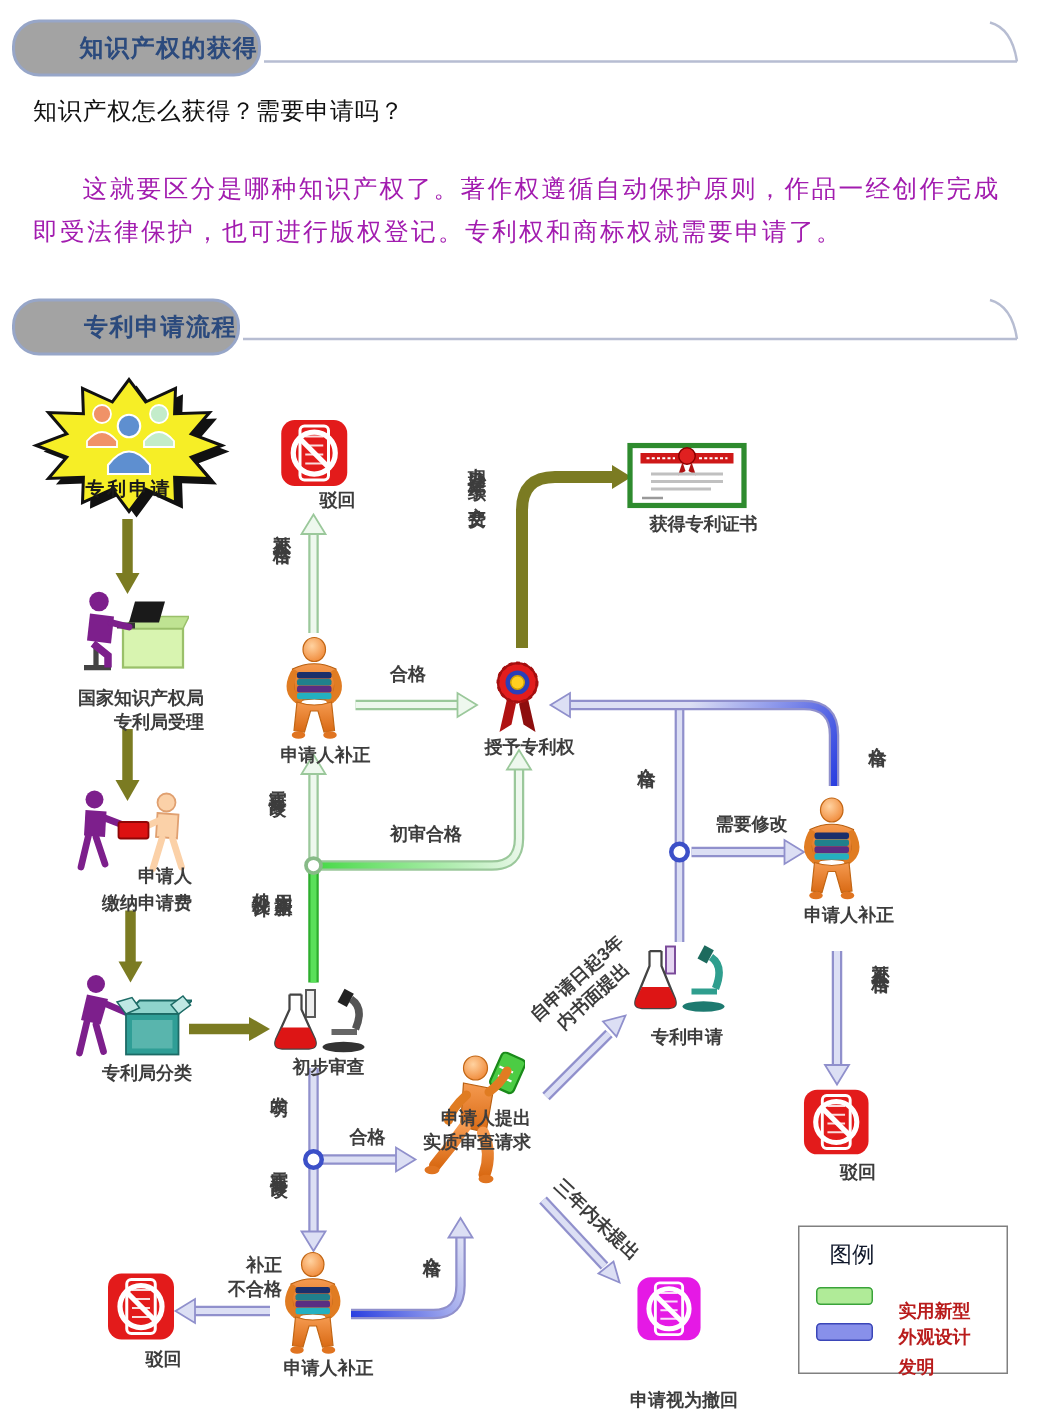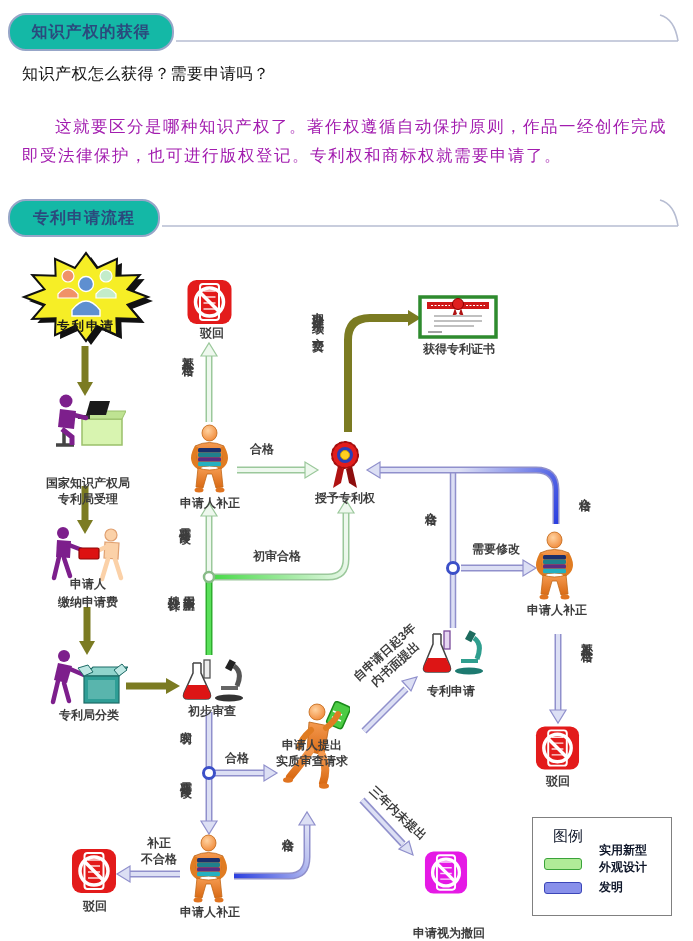--- a/index.html
+++ b/index.html
@@ -1,32 +1,32 @@
 <!DOCTYPE html>
 <html><head>
 <meta charset="utf-8">
 <style>
   html,body{margin:0;padding:0;background:#fff;}
   body{position:relative;width:693px;height:941px;overflow:hidden;
        font-family:"Liberation Sans","DejaVu Sans",sans-serif;}
   .abs{position:absolute;}
   .badge{position:absolute;left:8px;width:162px;height:34px;border:2px solid #97a6c8;
-         border-radius:18px;display:flex;align-items:center;justify-content:center;
-         font-size:16px;font-weight:bold;color:#2b4a7d;letter-spacing:1px;background:#14b8a6;}
+         border-radius:18px;display:flex;align-items:center;justify-content:flex-end;
+         font-size:16px;font-weight:bold;color:#2b4a7d;letter-spacing:1px;background:#a3a3a3;}
   .h-q{position:absolute;left:22px;top:64px;font-size:16px;font-weight:normal;color:#111;letter-spacing:.5px;}
   .para{position:absolute;left:22px;top:112px;width:645px;font-size:16.5px;line-height:29px;
         color:#a21caf;text-indent:2em;letter-spacing:1.5px;}
-  .lbl{position:absolute;font-size:12px;font-weight:bold;color:#3d3d3d;text-align:center;line-height:1.3;}
+  .lbl{position:absolute;font-size:12px;font-weight:bold;color:#3d3d3d;text-align:right;line-height:1.3;}
   .vlbl{position:absolute;font-size:12px;font-weight:bold;color:#3d3d3d;
         writing-mode:vertical-rl;text-orientation:upright;letter-spacing:2px;line-height:1.25;white-space:pre-line;}
   .dlbl{position:absolute;font-size:12px;font-weight:bold;color:#3d3d3d;text-align:center;line-height:1.35;}
   .legend{position:absolute;left:532px;top:817px;width:138px;height:97px;border:1.5px solid #808080;background:#fff;}
   .legend .title{position:absolute;left:20px;top:9px;font-size:15px;font-weight:normal;color:#0f172a;}
   .legend .bar{position:absolute;left:11px;width:36px;height:10px;border-radius:3px;}
-  .legend .txt{position:absolute;left:66px;font-size:12px;font-weight:bold;color:#0f172a;line-height:1.45;}
+  .legend .txt{position:absolute;left:66px;font-size:12px;font-weight:bold;color:#b91c1c;line-height:1.45;margin-top:24px;}
   svg text{font-family:"Liberation Sans","DejaVu Sans",sans-serif;}
 </style>
 </head>
 <body>
 
 <div class="badge" style="top:13px;">
   <span>知识产权的获得</span>
 </div>
 <svg class="abs" style="left:176px;top:8px;" width="510" height="42">
   <path d="M0,33 H502 M502,33 C500,20 495,10 484,7" fill="none" stroke="#b7bdd2" stroke-width="1.6"></path>
@@ -320,21 +320,21 @@
 <div class="lbl" style="left:173px;top:496px;width:74px;">申请人补正</div>
 <div class="lbl" style="left:240px;top:442px;width:44px;">合格</div>
 <div class="lbl" style="left:307px;top:491px;width:76px;">授予专利权</div>
 <div class="vlbl" style="left:310px;top:302px;">办理登记手续、交费</div>
 <div class="lbl" style="left:413px;top:342px;width:92px;">获得专利证书</div>
 <div class="vlbl" style="left:177px;top:518px;">需要修改</div>
 <div class="lbl" style="left:246px;top:549px;width:62px;">初审合格</div>
 <div class="vlbl" style="left:166px;top:586px;letter-spacing:1px;">实用新型
 外观设计</div>
 
-<div class="lbl" style="left:40px;top:476px;width:96px;">
+<div class="lbl" style="left:40px;top:458px;width:96px;">
   <div>国家知识产权局</div>
   <div>专利局受理</div>
 </div>
 <div class="lbl" style="left:48px;top:575px;width:80px;line-height:1.5;">
   <div>申请人</div>
   <div>缴纳申请费</div>
 </div>
 <div class="lbl" style="left:50px;top:708px;width:78px;">专利局分类</div>
 <div class="lbl" style="left:181px;top:704px;width:62px;">初步审查</div>
 <div class="vlbl" style="left:178px;top:722px;">发明</div>

